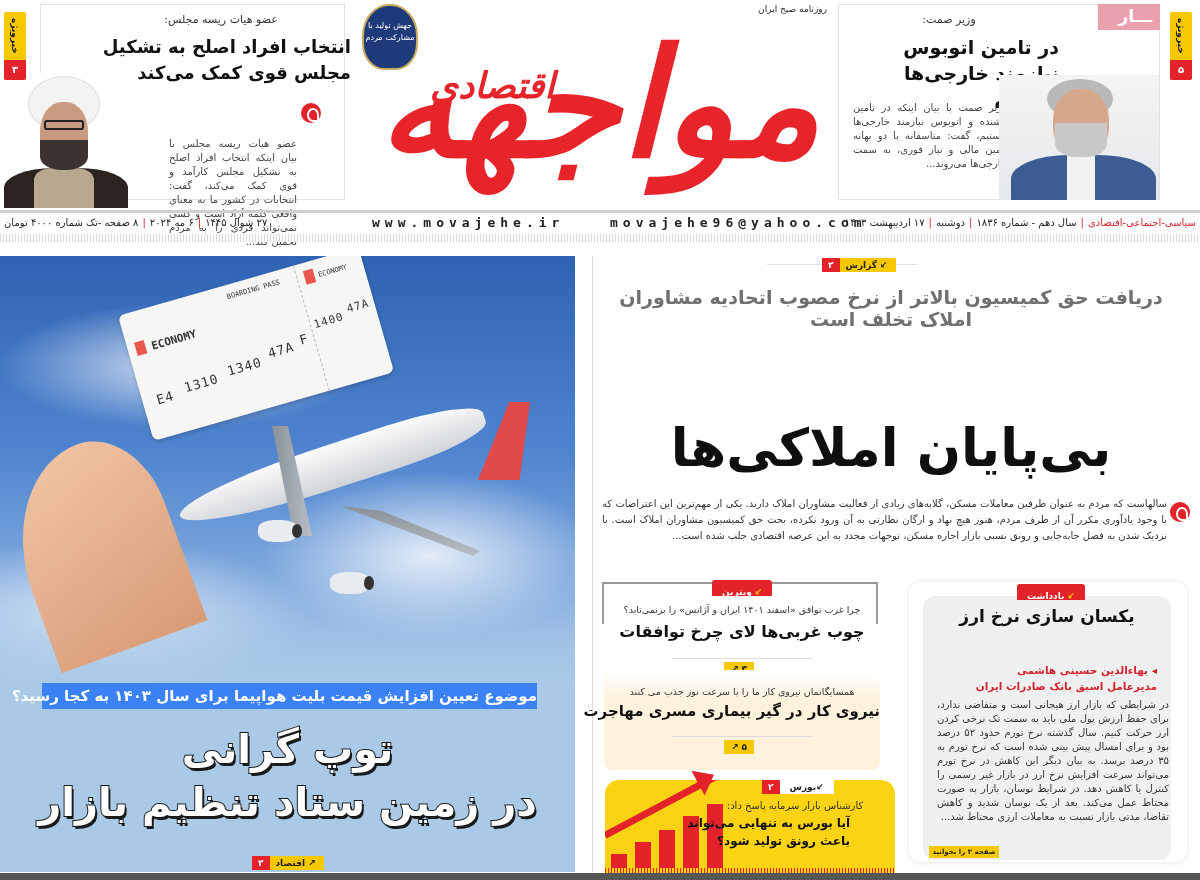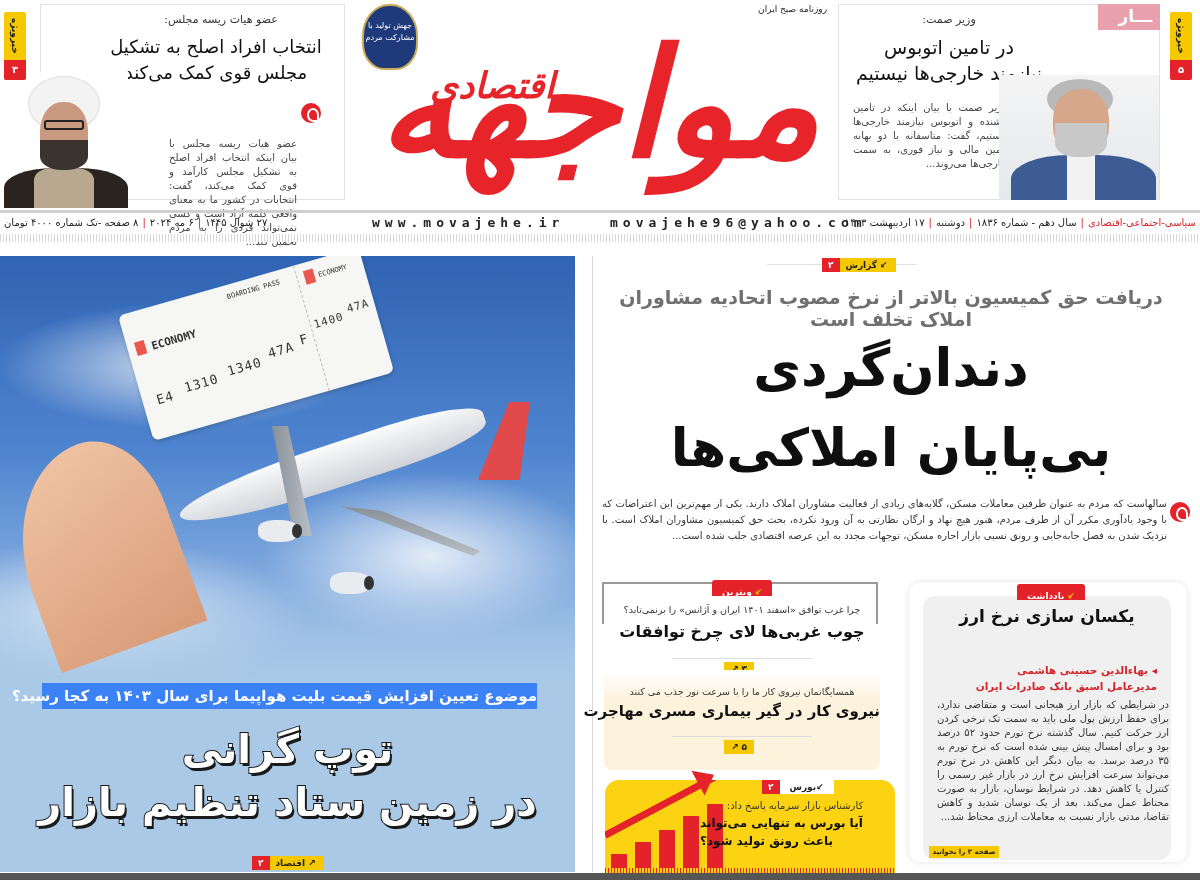--- a/index.html
+++ b/index.html
@@ -13,21 +13,21 @@
   .head-left { left: 40px; width: 305px; }
 
   .side-tab { position: absolute; top: 12px; width: 22px; height: 68px; background: #f5c800; border-radius: 2px; }
   .side-tab .tab-lbl { position: absolute; top: 4px; left: 0; width: 22px; height: 40px; writing-mode: vertical-rl; font-size: 9px; font-weight: bold; color: #222; text-align: center; line-height: 22px; }
   .side-tab .tab-num { position: absolute; bottom: 0; left: 0; width: 22px; height: 20px; background: #e3222a; color: #fff; font-size: 10px; font-weight: bold; text-align: center; line-height: 20px; border-radius: 0 0 2px 2px; }
 
   .ad-strip { position: absolute; left: 1098px; top: 4px; width: 62px; height: 26px; background: #e9a1ae; }
   .ad-strip span { position: absolute; right: 8px; top: 2px; font-size: 17px; font-weight: bold; color: #fff; }
 
   .kicker { position: absolute; font-size: 11px; color: #333; text-align: center; }
-  .head-title { position: absolute; font-size: 19px; font-weight: normal; color: #111; text-align: center; line-height: 24px; }
+  .head-title { position: absolute; font-size: 19px; font-weight: bold; color: #111; line-height: 24px; }
   .head-body { position: absolute; font-size: 10px; color: #444; line-height: 14px; text-align: justify; }
   .logo-dot { position: absolute; width: 20px; height: 20px; border-radius: 50%; background: #e3222a; }
   .logo-dot::after { content: ""; position: absolute; left: 6px; top: 5px; width: 8px; height: 10px; border: 2px solid #fff; border-radius: 50% 50% 10% 50%; }
 
   .portrait { position: absolute; overflow: hidden; }
   .portrait .bg { position: absolute; inset: 0; }
   .p-face { position: absolute; border-radius: 46% 46% 42% 42%; background: #d8a98b; }
   .p-hair { position: absolute; border-radius: 50%; }
   .p-body { position: absolute; border-radius: 40% 40% 0 0; }
 
@@ -99,21 +99,21 @@
   
   .bourse { position: absolute; left: 605px; top: 780px; width: 290px; height: 90px; background: #fbd313; border-radius: 14px 14px 0 0; overflow: hidden; }
   .bourse .bar { position: absolute; bottom: 0; width: 16px; background: #e3222a; }
   .bourse .arrow-line { position: absolute; left: 0; top: 52px; width: 130px; height: 7px; background: #e3222a; transform: rotate(-28deg); transform-origin: left center; }
   .bourse-hatch { position: absolute; left: 605px; top: 868px; width: 290px; height: 6px; background: repeating-linear-gradient(90deg, #e3222a 0 1px, #fbd313 1px 3px); }
   .b-arrow-head { position: absolute; left: 692px; top: 770px; width: 0; height: 0; border-left: 14px solid transparent; border-right: 14px solid transparent; border-bottom: 18px solid #e3222a; transform: rotate(62deg); }
   .bourse-tag { position: absolute; left: 762px; top: 780px; height: 14px; display: flex; font-size: 9px; font-weight: bold; direction: rtl; }
   .bourse-tag .lbl { background: #fff; color: #222; padding: 0 10px; line-height: 14px; }
   .bourse-tag .num { background: #e3222a; color: #fff; padding: 0 6px; line-height: 14px; }
   .b-kicker { position: absolute; left: 700px; top: 800px; width: 190px; text-align: center; font-size: 10px; color: #333; white-space: nowrap; }
-  .b-title { position: absolute; left: 700px; width: 190px; text-align: left; font-size: 12px; font-weight: bold; color: #111; white-space: nowrap; }
+  .b-title { position: absolute; left: 660px; width: 190px; text-align: right; font-size: 12px; font-weight: bold; color: #111; white-space: nowrap; }
 
   
   .column { position: absolute; left: 909px; top: 582px; width: 278px; height: 280px; background: #fff; border-radius: 12px; box-shadow: 0 0 6px rgba(0,0,0,0.12); }
   .column .inner { position: absolute; left: 14px; top: 14px; width: 248px; height: 264px; background: #f0f0f0; border-radius: 12px; }
   .col-title { position: absolute; left: 14px; width: 248px; text-align: center; font-size: 17px; font-weight: bold; color: #111; white-space: nowrap; }
   .col-author { position: absolute; right: 30px; font-size: 10.5px; font-weight: bold; color: #d3242b; white-space: nowrap; }
   .col-body { position: absolute; left: 28px; top: 698px; width: 232px; font-size: 10px; line-height: 14px; color: #333; text-align: justify; }
   .col-more { position: absolute; left: 929px; top: 846px; width: 70px; height: 12px; background: #f5c800; color: #222; font-size: 7px; font-weight: bold; text-align: center; line-height: 12px; }
 
   .bottom-rule { position: absolute; left: 0; top: 873px; width: 1200px; height: 7px; background: #555; }
@@ -227,21 +227,20 @@
 </div>
 
 <div class="main-story">
   <div class="vline"></div>
   <div class="topline"></div>
   <div class="section-tag" style="left:230px;top:2px;">
     <span class="st-lbl"><span class="st-arrow">↙</span><span>گزارش</span></span>
     <span class="st-num">۲</span>
   </div>
   <div class="main-kicker">دریافت حق کمیسیون بالاتر از نرخ مصوب اتحادیه مشاوران املاک تخلف است</div>
-  <div class="main-title" style="top:80px;">دندان‌گردی</div>
   <div class="main-title" style="top:160px;">بی‌پایان املاکی‌ها</div>
   <div class="main-logo"></div>
   <div class="main-lead">سالهاست که مردم به عنوان طرفین معاملات مسکن، گلایه‌های زیادی از فعالیت مشاوران املاک دارند. یکی از مهم‌ترین این اعتراضات که با وجود یادآوری مکرر آن از طرف مردم، هنوز هیچ نهاد و ارگان نظارتی به آن ورود نکرده، بحث حق کمیسیون مشاوران املاک است. با نزدیک شدن به فصل جابه‌جایی و رونق نسبی بازار اجاره مسکن، توجهات مجدد به این عرصه اقتصادی جلب شده است...</div>
 </div>
 
 <div class="vitrin">
   <div class="frame"></div>
   <div class="red-tag" style="left:110px;top:-2px;"><span class="st-arrow">↙</span><span>ویترین</span></div>
   <div class="v-kicker" style="left:2px;top:22px;">چرا غرب توافق «اسفند ۱۴۰۱ ایران و آژانس» را برنمی‌تابد؟</div>
   <div class="v-title" style="left:2px;top:40px;">چوب غربی‌ها لای چرخ توافقات</div>

